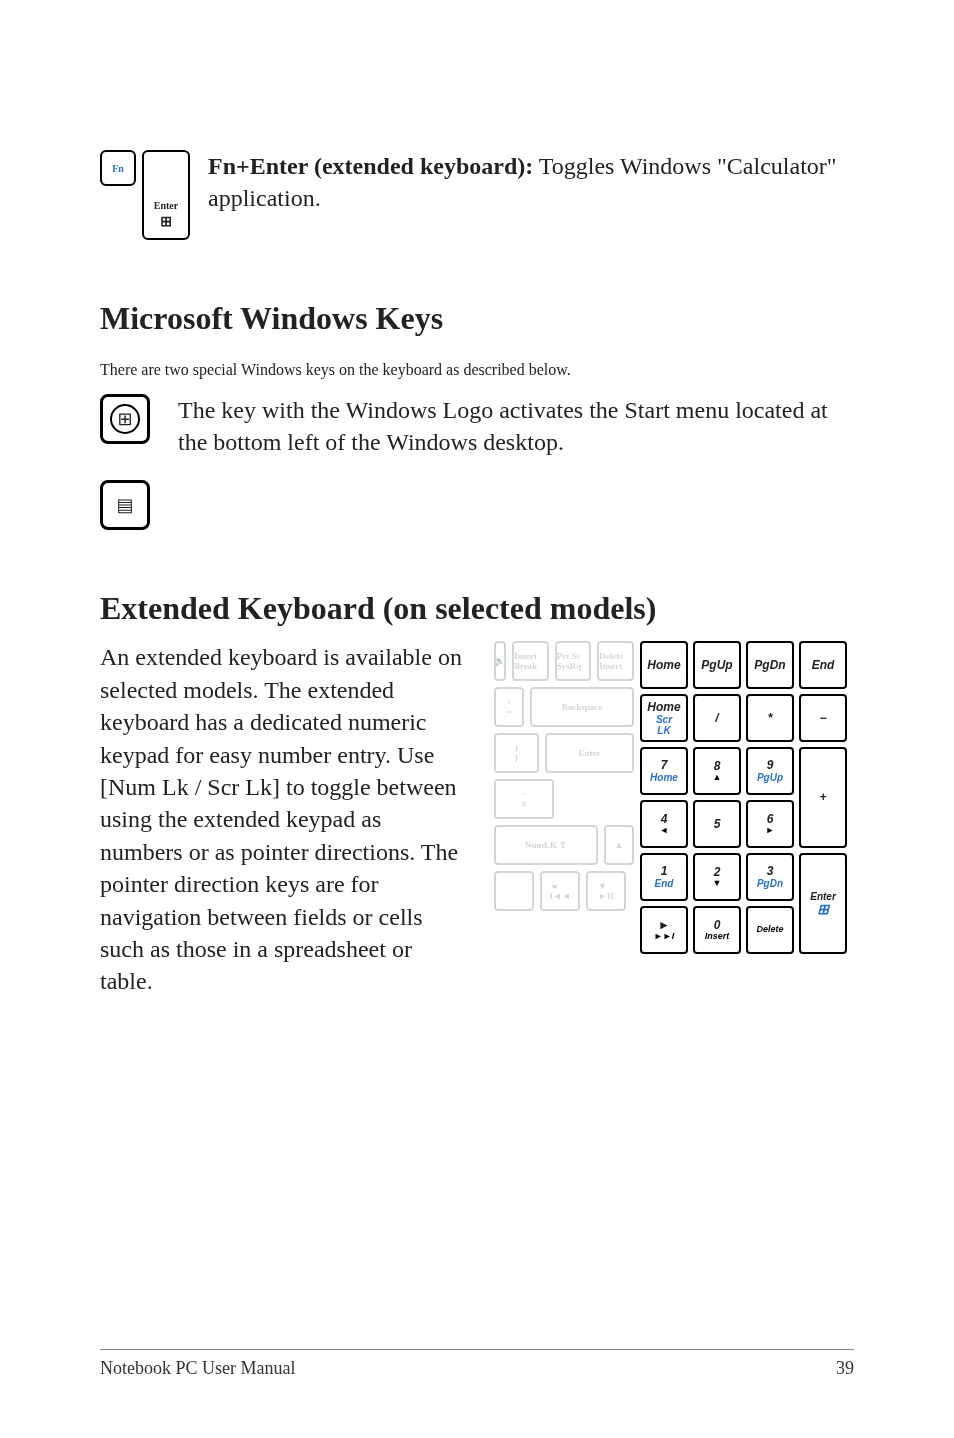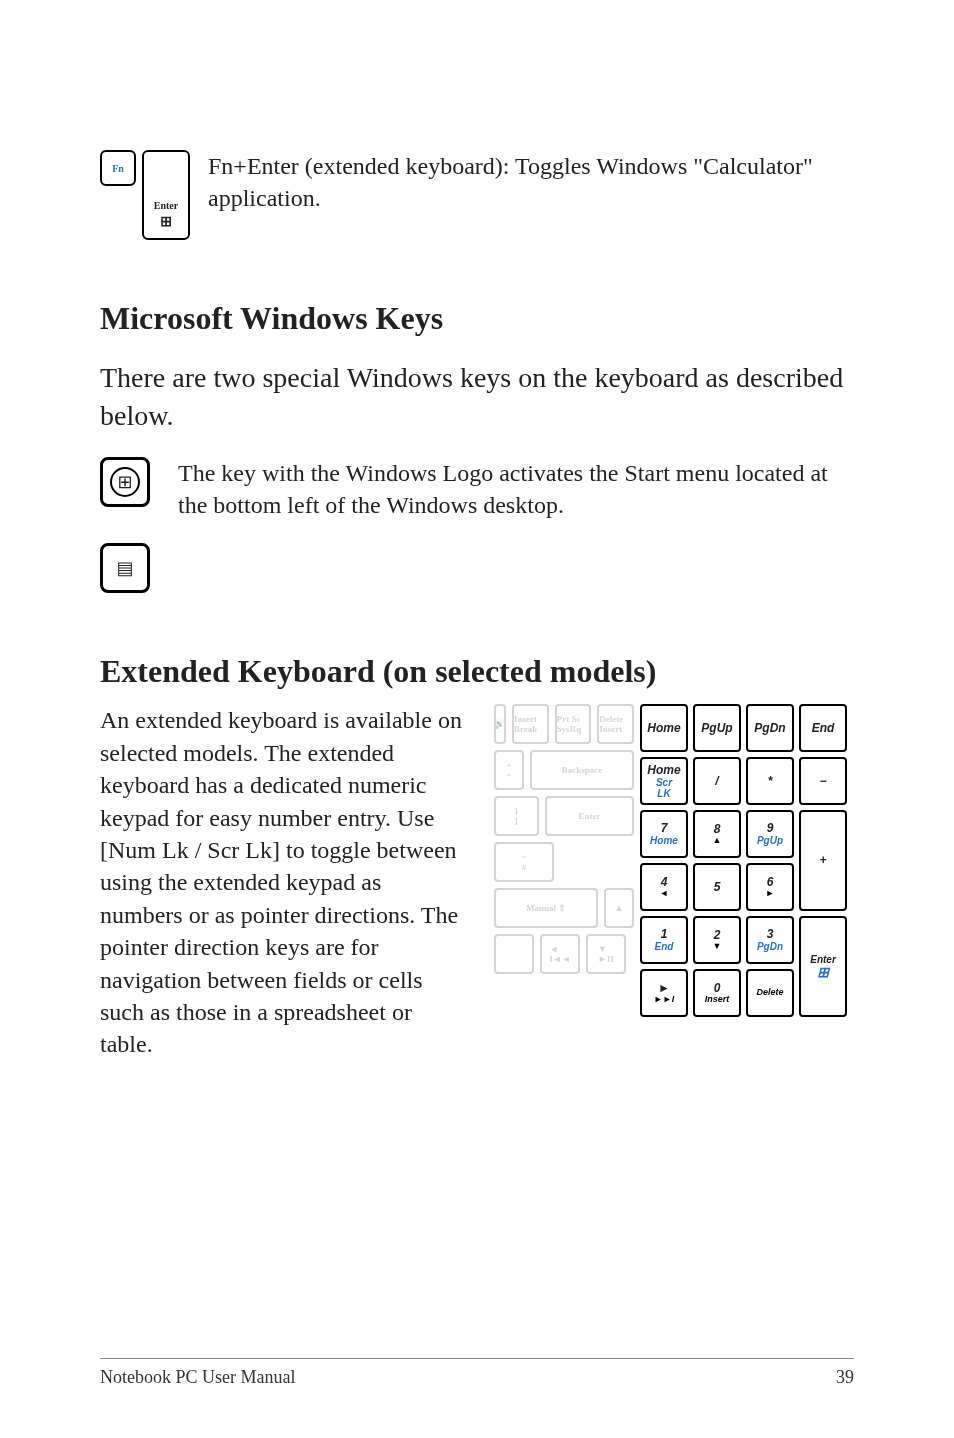--- a/index.html
+++ b/index.html
@@ -34,24 +34,24 @@
     display: flex;
     flex-direction: column;
     align-items: center;
     justify-content: flex-end;
     padding-bottom: 8px;
     font-size: 10px;
     font-weight: bold;
   }
   .enter-key-tall .calc-icon { font-size: 14px; margin-top: 2px; }
   .section1-text { font-size: 24px; line-height: 1.35; }
-  .section1-text b { font-weight: normal; text-align: right; }
+  .section1-text b { font-weight: bold; text-align: right; }
 
   h2 { font-family: Liberation Serif, serif; font-weight: bold; font-size: 32px; margin-bottom: 22px; }
-  .mwk-intro { font-size: 28px; line-height: 1.35; margin-bottom: 22px; }
+  .mwk-intro { font-size: 16px; line-height: 1.35; margin-bottom: 13px; }
   .mwk-row { display: flex; gap: 28px; margin-bottom: 22px; }
   .mwk-row .key-outline { width: 50px; height: 50px; border-width: 3px; border-radius: 8px; font-size: 20px; }
   .winlogo {
     width: 30px; height: 30px; border-radius: 50%; border: 2px solid #000;
     display: flex; align-items: center; justify-content: center; font-size: 18px;
   }
   .menu-icon { font-size: 18px; }
   .mwk-text { font-size: 24px; line-height: 1.35; flex: 1; }
 
   .section-mwk { margin-bottom: 60px; }
@@ -101,21 +101,21 @@
     padding: 6px;
     text-align: center;
   }
   .kp-key .sub { font-size: 10px; color: #2a6fc9; }
   .kp-key .sub-black { font-size: 9px; color: #000; }
   .kp-key .main { font-size: 12px; }
   .span2r { grid-row: span 2; }
 
   .footer {
     position: absolute;
-    bottom: 50px;
+    bottom: 59px;
     left: 100px;
     right: 100px;
     border-top: 1px solid #888;
     padding-top: 8px;
     display: flex;
     justify-content: space-between;
     font-size: 18px;
     color: #333;
   }
 </style>
@@ -171,21 +171,21 @@
         </div>
         <div class="kl-row">
           <div class="ghost-key" style="flex:0 0 45px">}<br>]</div>
           <div class="ghost-key">Enter</div>
         </div>
         <div class="kl-row">
           <div class="ghost-key" style="flex:0 0 60px">~<br>#</div>
           <div class="ghost-key" style="flex:1;border:none"></div>
         </div>
         <div class="kl-row">
-          <div class="ghost-key">Manual ⇧</div>
+          <div class="ghost-key">NumLK ⇧</div>
           <div class="ghost-key" style="flex:0 0 30px">▲</div>
         </div>
         <div class="kl-row">
           <div class="ghost-key" style="flex:0 0 40px"></div>
           <div class="ghost-key" style="flex:0 0 40px">◄<br>I◄◄</div>
           <div class="ghost-key" style="flex:0 0 40px">▼<br>►II</div>
         </div>
       </div>
       <div class="keypad-right">
         <div class="kp-key">

